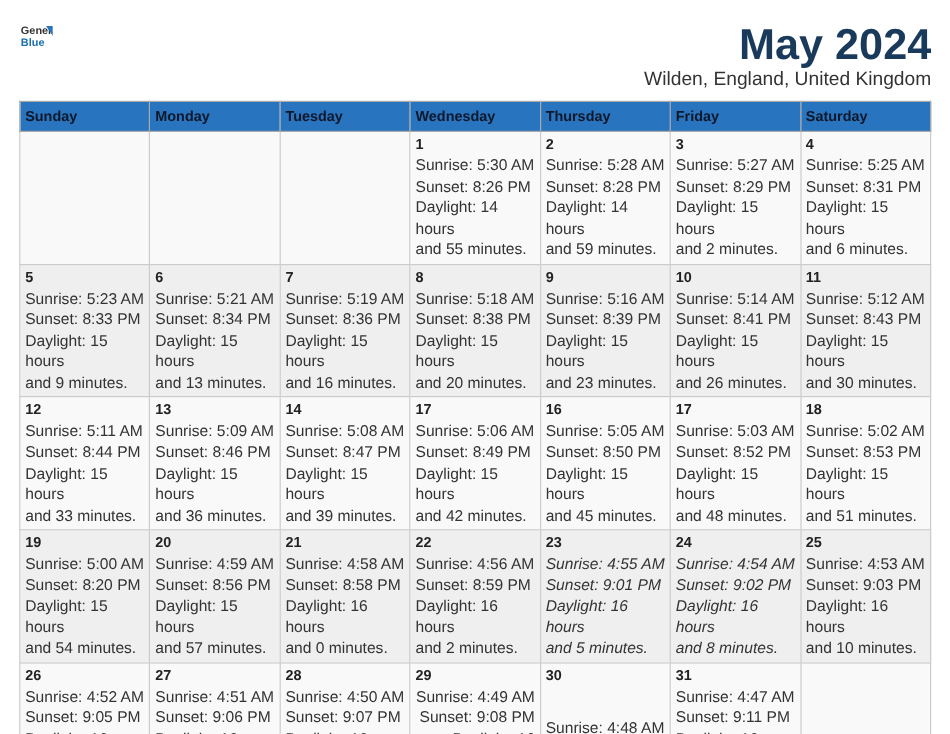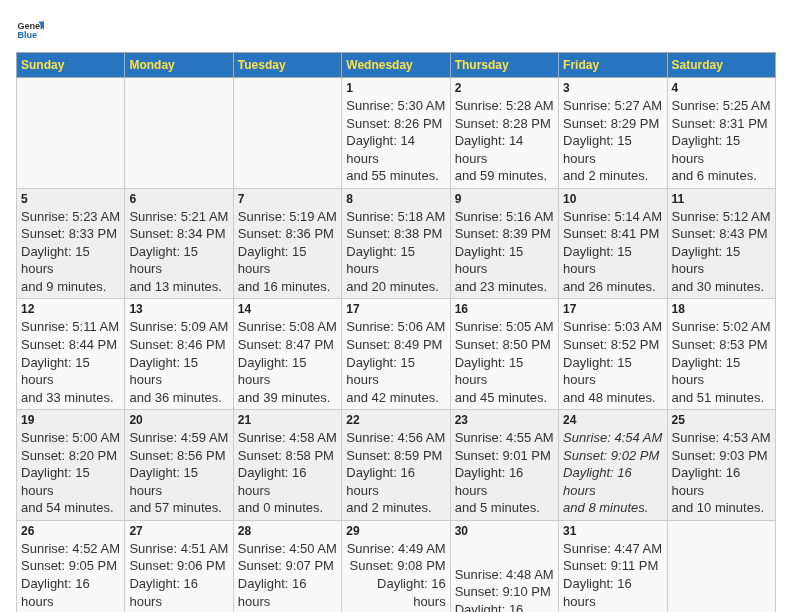--- a/index.html
+++ b/index.html
@@ -37,21 +37,21 @@
       font-size: 16px;
       color: #333;
     }
     table {
       width: 100%;
       border-collapse: collapse;
       table-layout: fixed;
     }
     thead tr th {
       background-color: #2874be;
-      color: #fde047;
+      color: #0f172a;
       font-size: 12px;
       font-weight: bold;
       padding: 5px 4px;
       border: 1px solid #aaa;
       text-align: left;
     }
     tbody tr td {
       border: 1px solid #ccc;
       vertical-align: top;
       padding: 3px 4px;
@@ -81,20 +81,24 @@
 </head>
 <body>
 
 <div class="header-section">
   <div class="logo">
     <svg class="logo-icon" viewBox="0 0 40 40" xmlns="http://www.w3.org/2000/svg">
       <text x="2" y="18" font-size="13" font-weight="bold" fill="#333">General</text>
       <text x="2" y="32" font-size="13" font-weight="bold" fill="#1a6faf">Blue</text>
       <polygon points="32,8 40,8 40,20" fill="#2874be"></polygon>
     </svg>
+  </div>
+  <div class="title-section">
+    <div class="calendar-title">May 2024</div>
+    <div class="calendar-subtitle">Wilden, England, United Kingdom</div>
   </div>
 </div>
 
 <table>
   <thead>
     <tr>
     <th>Sunday</th>
         <th>Monday</th>
         <th>Tuesday</th>
         <th>Wednesday</th>
@@ -263,21 +267,21 @@
         </td>
         <td>
           <span class="day-number">22</span>
           <div class="cell-content" style="white-space: pre-line;">Sunrise: 4:56 AM
 Sunset: 8:59 PM
 Daylight: 16 hours
 and 2 minutes.</div>
         </td>
         <td>
           <span class="day-number">23</span>
-          <div class="cell-content" style="white-space: pre-line;">Sunrise: 4:55 AM
+          <div class="cell-content" style="white-space: pre-line; font-style: italic;">Sunrise: 4:55 AM
 Sunset: 9:01 PM
 Daylight: 16 hours
 and 5 minutes.</div>
         </td>
         <td>
           <span class="day-number">24</span>
           <div class="cell-content" style="white-space: pre-line; font-style: italic;">Sunrise: 4:54 AM
 Sunset: 9:02 PM
 Daylight: 16 hours
 and 8 minutes.</div>

